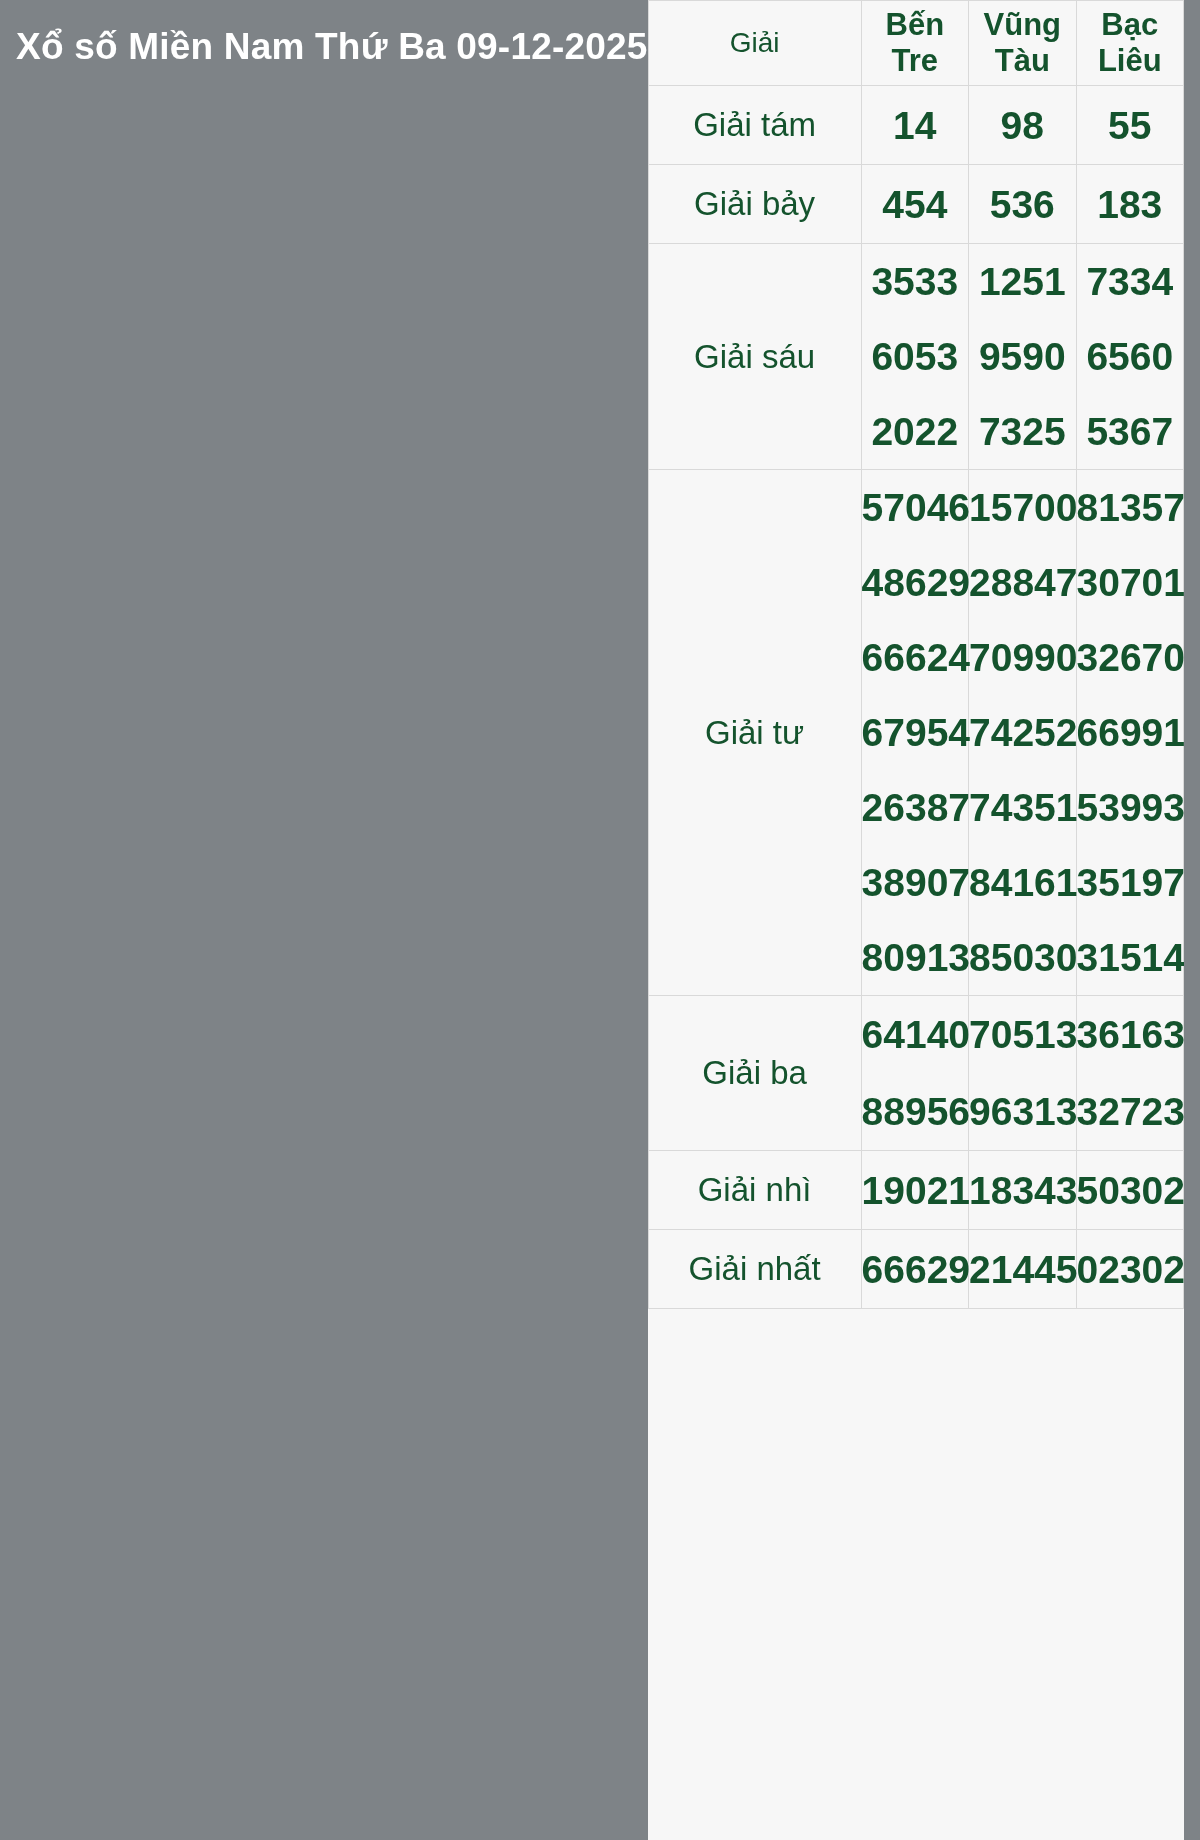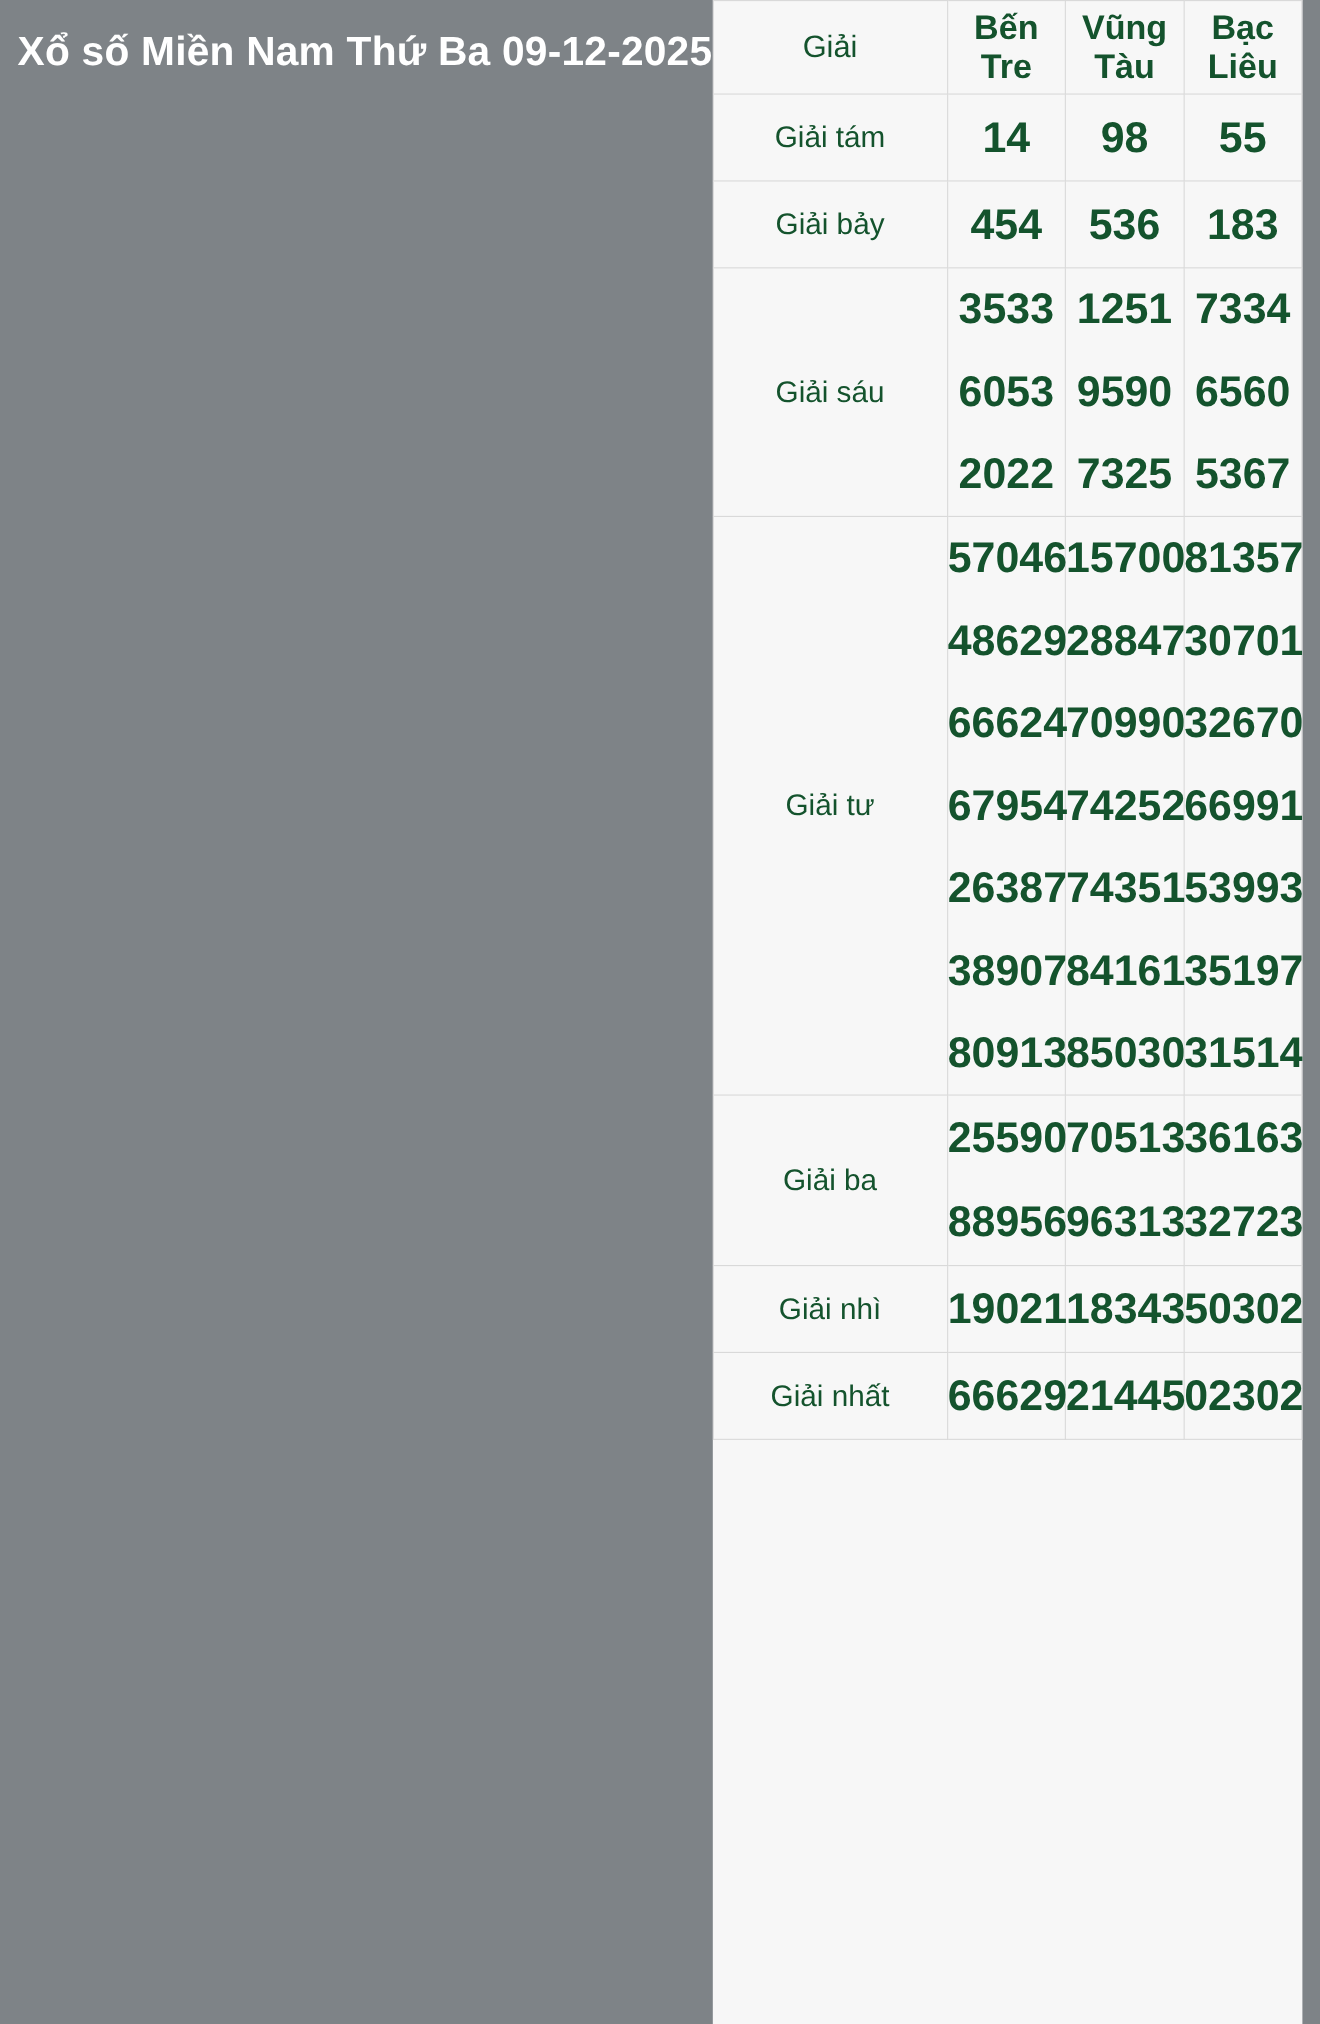--- a/index.html
+++ b/index.html
@@ -44,21 +44,21 @@
     background: #f7f7f7;
   }
   table.lottery td {
     border: 1px solid #d9d9d9;
     text-align: center;
     vertical-align: middle;
     color: #14532d;
   }
   td.label {
     width: 196px;
-    font-size: 27px;
+    font-size: 33px;
     font-weight: normal;
     color: #2b2b2b;
     padding: 0 8px;
   }
   td.head {
     font-size: 31px;
     font-weight: bold;
     color: #1d1d1d;
     height: 82px;
   }
@@ -208,21 +208,21 @@
             <div>35197</div>
             <div>31514</div>
           </div>
             </td>
         </tr>
 
         <tr class="row-3">
           <td class="label">Giải ba</td>
           <td class="num">
               <div class="stack">
-            <div>25590</div>
+            <div>64140</div>
             <div>88956</div>
           </div>
             </td>
           <td class="num">
               <div class="stack">
             <div>70513</div>
             <div>96313</div>
           </div>
             </td>
           <td class="num">

